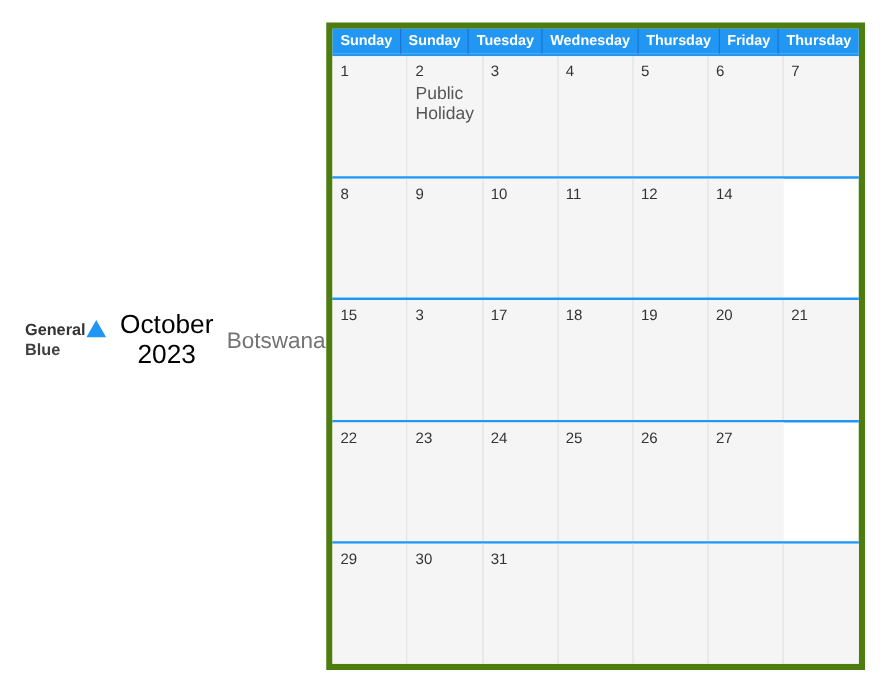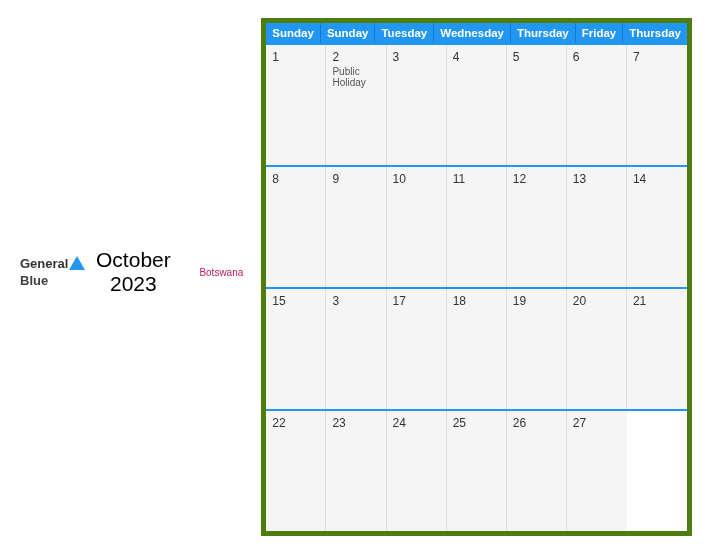--- a/index.html
+++ b/index.html
@@ -25,23 +25,23 @@
       margin-bottom: 10px;
     }
     .title {
       font-size: 21px;
       font-weight: normal;
       color: #000000;
       text-align: center;
       flex: 1;
     }
     .country {
-      font-size: 10px;
-      color: #be185d;
-      text-align: center;
+      font-size: 18px;
+      color: #737373;
+      text-align: left;
       min-width: 80px;
     }
     .calendar {
       flex: 1;
       display: flex;
       flex-direction: column;
       border: 5px solid #4d7c0f;
     }
     .day-headers {
       display: grid;
@@ -83,21 +83,21 @@
     }
     .day-cell.empty {
       background: #f5f5f5;
     }
     .day-number {
       font-size: 12px;
       color: #333;
       font-weight: normal;
     }
     .holiday-label {
-      font-size: 10px;
+      font-size: 14px;
       color: #555;
       margin-top: 2px;
     }
     .logo-wrapper {
       display: flex;
       flex-direction: column;
       align-items: flex-start;
     }
     .logo-line1 {
       display: flex;
@@ -179,23 +179,20 @@
           <div class="day-cell">
             <span class="day-number">10</span>
           </div>
           <div class="day-cell">
             <span class="day-number">11</span>
           </div>
           <div class="day-cell">
             <span class="day-number">12</span>
           </div>
           <div class="day-cell">
-            <span class="day-number">13</span>
-          </div>
-          <div class="day-cell">
             <span class="day-number">14</span>
           </div>
         </div>
         <div class="week-row">
           <div class="day-cell">
             <span class="day-number">15</span>
           </div>
           <div class="day-cell">
             <span class="day-number">3</span>
           </div>
@@ -227,16 +224,31 @@
           </div>
           <div class="day-cell">
             <span class="day-number">25</span>
           </div>
           <div class="day-cell">
             <span class="day-number">26</span>
           </div>
           <div class="day-cell">
             <span class="day-number">27</span>
           </div>
+        </div>
+        <div class="week-row">
+          <div class="day-cell">
+            <span class="day-number">29</span>
+          </div>
+          <div class="day-cell">
+            <span class="day-number">30</span>
+          </div>
+          <div class="day-cell">
+            <span class="day-number">31</span>
+          </div>
+          <div class="day-cell empty"></div>
+          <div class="day-cell empty"></div>
+          <div class="day-cell empty"></div>
+          <div class="day-cell empty"></div>
         </div>
       </div>
   </div>
 </div>
 
 </body></html>

